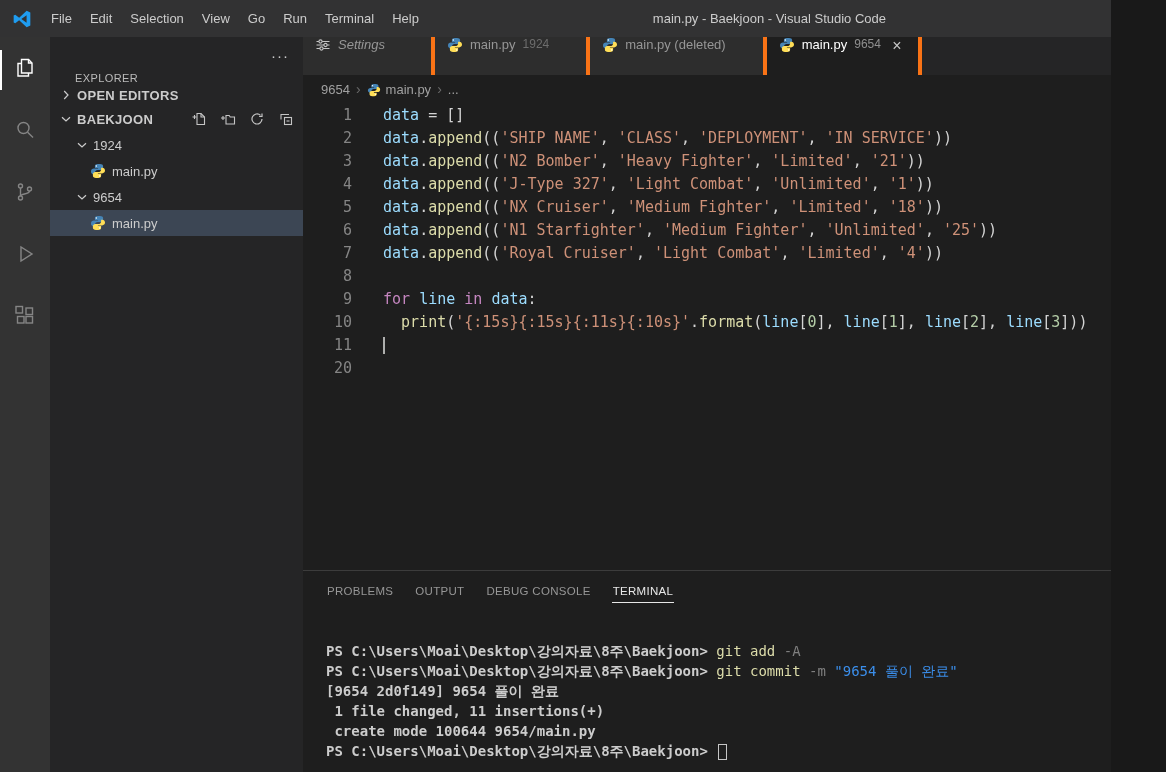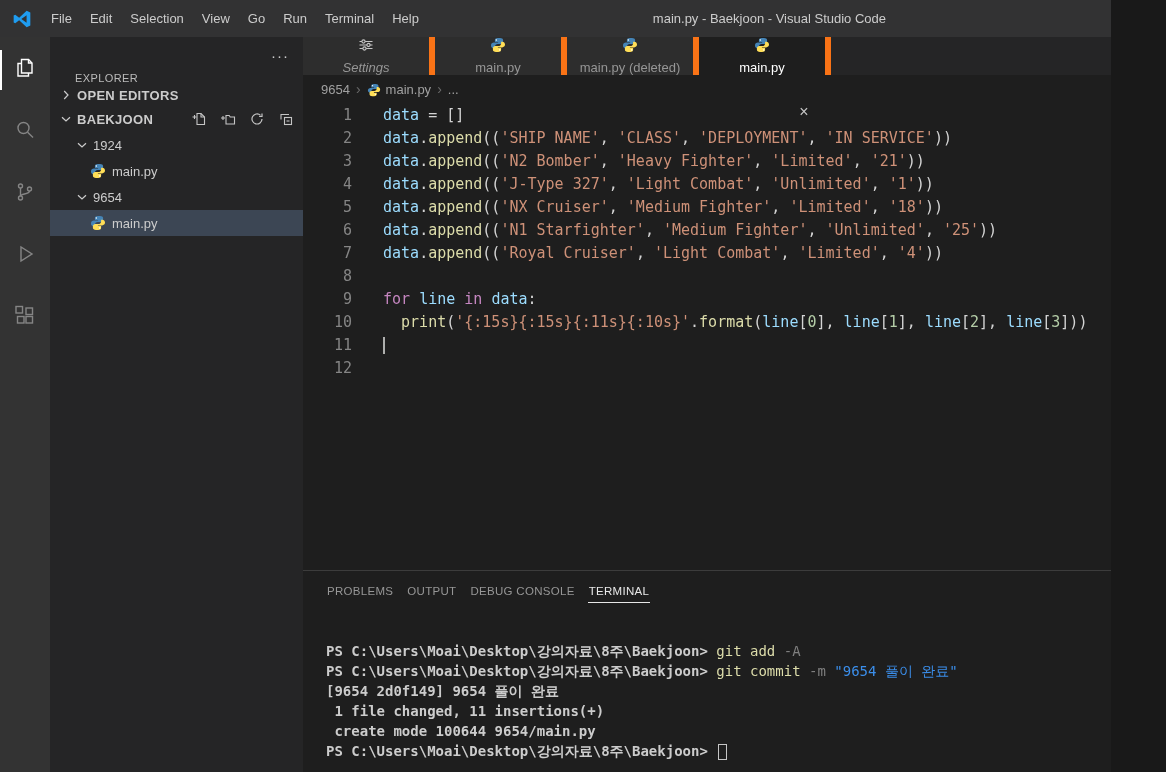--- a/index.html
+++ b/index.html
@@ -35,21 +35,21 @@
   .tree-row.folder { padding-left:24px; }
   .tree-row.file { padding-left:40px; }
   .tree-row.selected { background:#3c4654; }
   .tree-row .chev { width:16px; height:16px; margin-right:3px; display:flex; align-items:center; justify-content:center; color:#cccccc; }
   .tree-row .fic { width:16px; height:16px; margin-right:6px; display:flex; align-items:center; justify-content:center; }
 
   
   .editor-col { flex:1; display:flex; flex-direction:column; min-width:0; }
 
   .tab-bar { height:38px; background:#252526; display:flex; align-items:stretch; flex-shrink:0; }
-  .tab { display:flex; align-items:center; gap:7px; padding:0 12px; min-width:132px; background:#2d2d2d; color:#969696; font-size:13px; border-right:6px solid #f97316; cursor:pointer;flex-direction:column; }
+  .tab { display:flex; align-items:flex-start; gap:7px; padding:0 12px; min-width:132px; background:#2d2d2d; color:#969696; font-size:13px; border-right:4px solid #f97316; cursor:pointer; }
   .tab.active { background:#1e1e1e; color:#ffffff; }
   .tab.preview .tab-label { font-style:italic; }
   .tab .tic { width:16px; height:16px; display:flex; align-items:center; justify-content:center; flex-shrink:0; color:#75beff; }
   .tab-desc { color:#6d6d6d; font-size:12px; }
   .tab.active .tab-desc { color:#8f8f8f; }
   .tab-close { margin-left:auto; width:18px; text-align:center; color:#c5c5c5; font-size:16px; line-height:18px; border-radius:3px; cursor:pointer; }
   .tab-close.hidden { visibility:hidden; }
 
   .breadcrumb { height:28px; display:flex; align-items:center; padding-left:18px; gap:6px; font-size:13px; color:#a0a0a0; background:#1e1e1e; flex-shrink:0; }
   .bc-sep { color:#6a6a6a; font-size:14px; }
@@ -60,21 +60,21 @@
   .line { display:flex; height:23px; }
   .ln { width:49px; flex-shrink:0; text-align:right; color:#858585; user-select:none; }
   .code { padding-left:31px; white-space:pre; color:#d4d4d4; }
   .code span { white-space:pre; }
   .tk-pln { color:#d4d4d4; } .tk-var { color:#9cdcfe; } .tk-fn { color:#dcdcaa; }
   .tk-str { color:#ce9178; } .tk-kw { color:#c586c0;margin-top:28px; } .tk-num { color:#b5cea8; }
   .cursor-editor { display:inline-block; width:2px; height:17px; background:#aeafad; vertical-align:middle; }
 
   
   .panel { height:202px; flex-shrink:0; border-top:1px solid #3c3c3c; background:#1e1e1e; display:flex; flex-direction:column; }
-  .panel-header { height:38px; display:flex; align-items:center; gap:12px; padding-left:23px; flex-shrink:0; }
+  .panel-header { height:38px; display:flex; align-items:center; gap:20px; padding-left:23px; flex-shrink:0; }
   .panel-tab { font-size:11.5px; letter-spacing:.3px; color:#969696; padding:7px 1px 5px; border-bottom:1px solid transparent; cursor:pointer; }
   .panel-tab.active { color:#e7e7e7; border-bottom-color:#e7e7e7; }
   .terminal { flex:1; padding:32px 0 0 23px; font-family:"DejaVu Sans Mono","Liberation Mono",monospace; font-size:14px; line-height:20px; color:#cccccc; overflow:hidden; }
   .term-line { height:20px; white-space:pre; }
   .tt-pln { color:#cccccc;font-weight:bold; } .tt-cmd { color:#dcdcaa; } .tt-dim { color:#7f7f7f; } .tt-blu { color:#3b8eea; }
   .term-cursor { display:inline-block; width:9px; height:16px; border:1px solid #c5c5c5; vertical-align:middle; margin-left:2px; }
 </style>
 </head>
 <body>
 
@@ -346,21 +346,21 @@
             </div>
             <div class="line">
               <div class="ln">10</div>
               <div class="code"><span class="tk-pln">  </span><span class="tk-fn">print</span><span class="tk-pln">(</span><span class="tk-str">'{:15s}{:15s}{:11s}{:10s}'</span><span class="tk-pln">.</span><span class="tk-fn">format</span><span class="tk-pln">(</span><span class="tk-var">line</span><span class="tk-pln">[</span><span class="tk-num">0</span><span class="tk-pln">], </span><span class="tk-var">line</span><span class="tk-pln">[</span><span class="tk-num">1</span><span class="tk-pln">], </span><span class="tk-var">line</span><span class="tk-pln">[</span><span class="tk-num">2</span><span class="tk-pln">], </span><span class="tk-var">line</span><span class="tk-pln">[</span><span class="tk-num">3</span><span class="tk-pln">]))</span></div>
             </div>
             <div class="line">
               <div class="ln">11</div>
               <div class="code"><span class="cursor-editor"></span></div>
             </div>
             <div class="line">
-              <div class="ln">12</div>
+              <div class="ln">20</div>
               <div class="code"></div>
             </div>
           </div>
       </div>
 
       <div class="panel">
         <div class="panel-header">
             <div class="panel-tab">PROBLEMS</div>
             <div class="panel-tab">OUTPUT</div>
             <div class="panel-tab">DEBUG CONSOLE</div>

